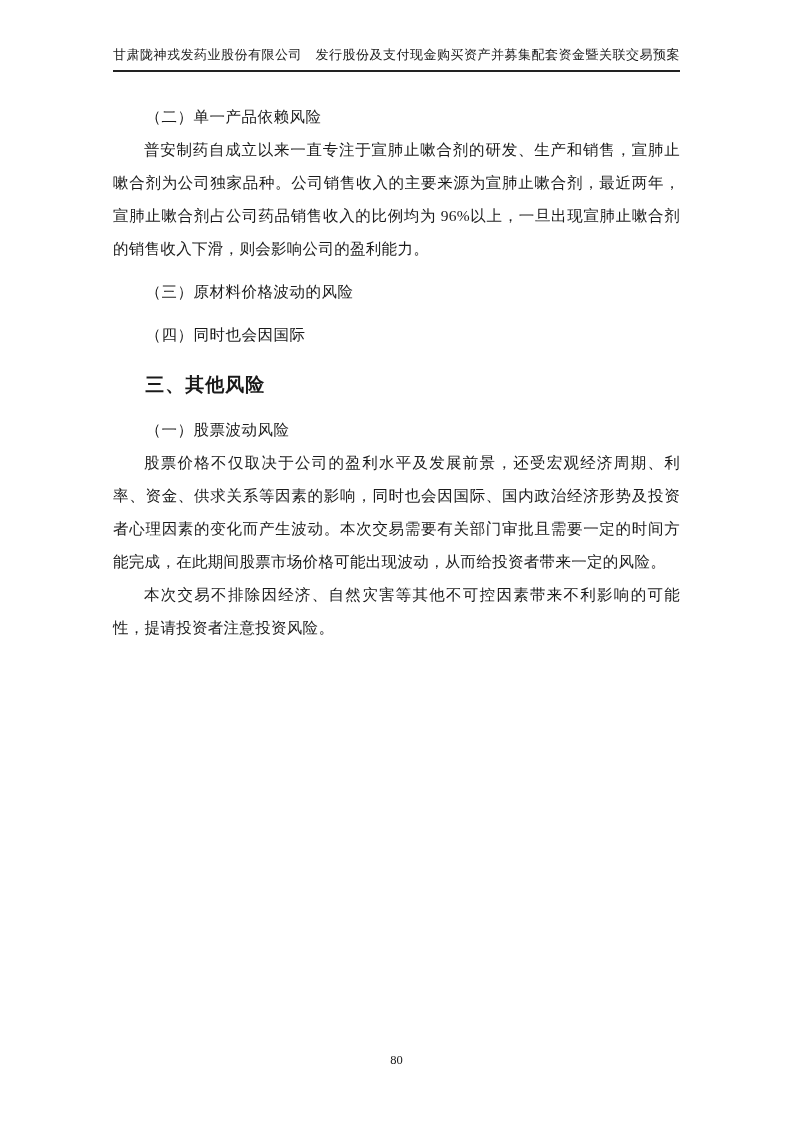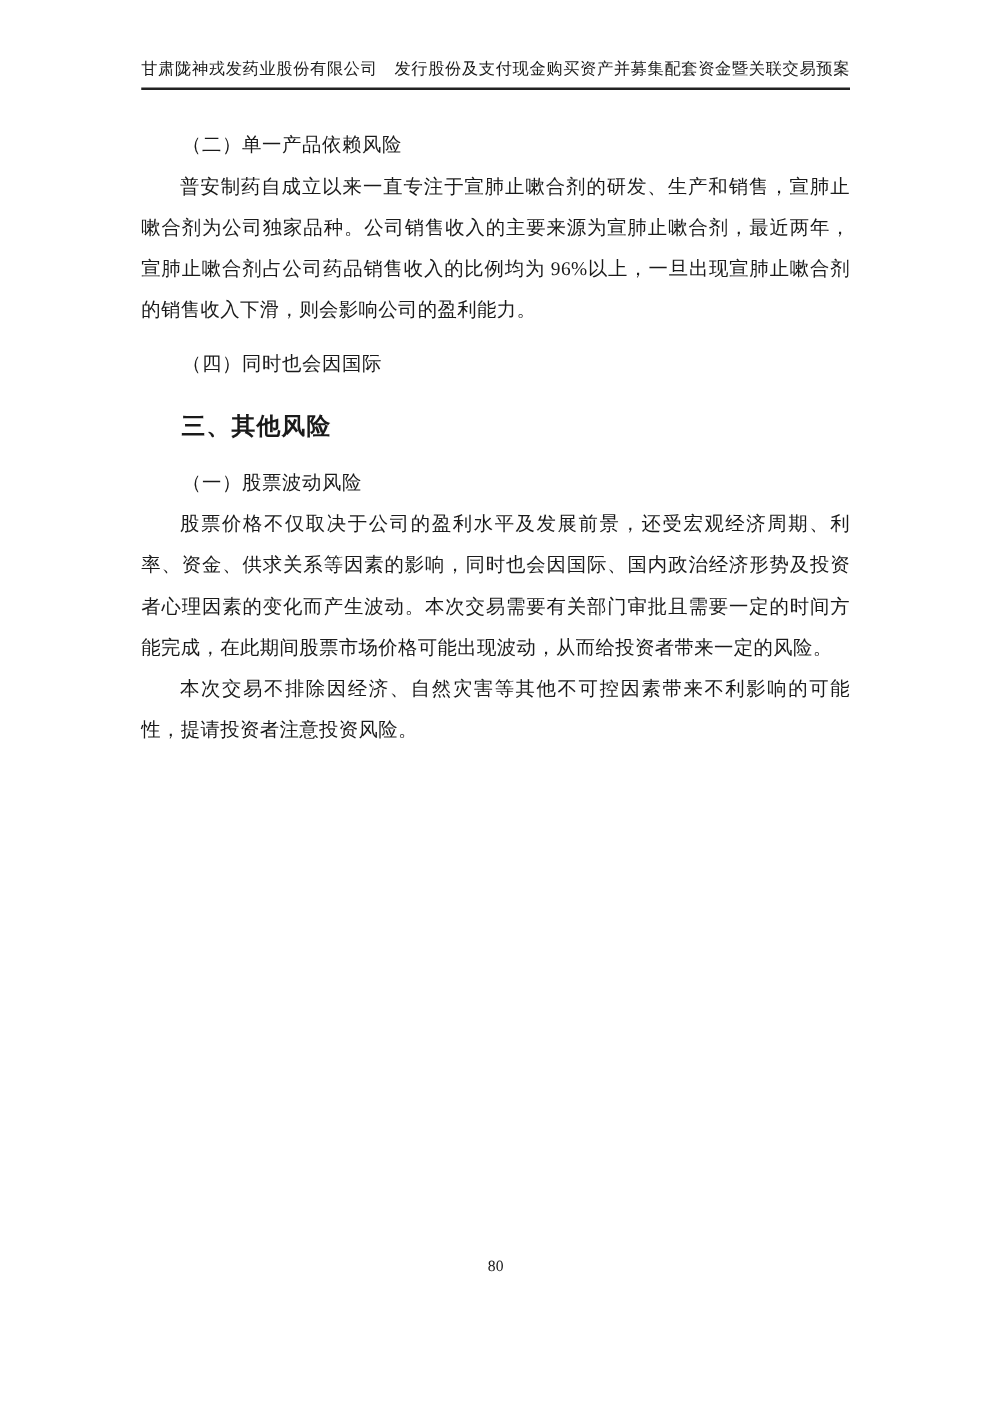--- a/index.html
+++ b/index.html
@@ -54,21 +54,21 @@
     font-size: 15.5px;
     line-height: 33px;
     margin: 0;
     text-indent: 2em;
     text-align: justify;
     letter-spacing: 0.3px;
   }
   .doc-footer {
     position: absolute;
     left: 0;
-    top: 1006px;
+    top: 1053px;
     width: 793px;
     text-align: center;
     font-size: 12.5px;
     color: #1a1a1a;
   }
 </style>
 </head>
 <body>
 
 <div class="page">
@@ -76,20 +76,21 @@
   <div class="doc-header">
     <span>甘肃陇神戎发药业股份有限公司　发行股份及支付现金购买资产并募集配套资金暨关联交易预案</span>
   </div>
 
   <div class="doc-body">
 
     <h3 class="h3">（二）单一产品依赖风险</h3>
 
     <p class="para">普安制药自成立以来一直专注于宣肺止嗽合剂的研发、生产和销售，宣肺止嗽合剂为公司独家品种。公司销售收入的主要来源为宣肺止嗽合剂，最近两年，宣肺止嗽合剂占公司药品销售收入的比例均为 96%以上，一旦出现宣肺止嗽合剂的销售收入下滑，则会影响公司的盈利能力。</p>
 
+    <h3 class="h3">（三）原材料价格波动的风险</h3>
 
 
     <h3 class="h3">（四）同时也会因国际</h3>
 
 
     <h2 class="h2">三、其他风险</h2>
 
     <h3 class="h3">（一）股票波动风险</h3>
 
     <p class="para">股票价格不仅取决于公司的盈利水平及发展前景，还受宏观经济周期、利率、资金、供求关系等因素的影响，同时也会因国际、国内政治经济形势及投资者心理因素的变化而产生波动。本次交易需要有关部门审批且需要一定的时间方能完成，在此期间股票市场价格可能出现波动，从而给投资者带来一定的风险。</p>

